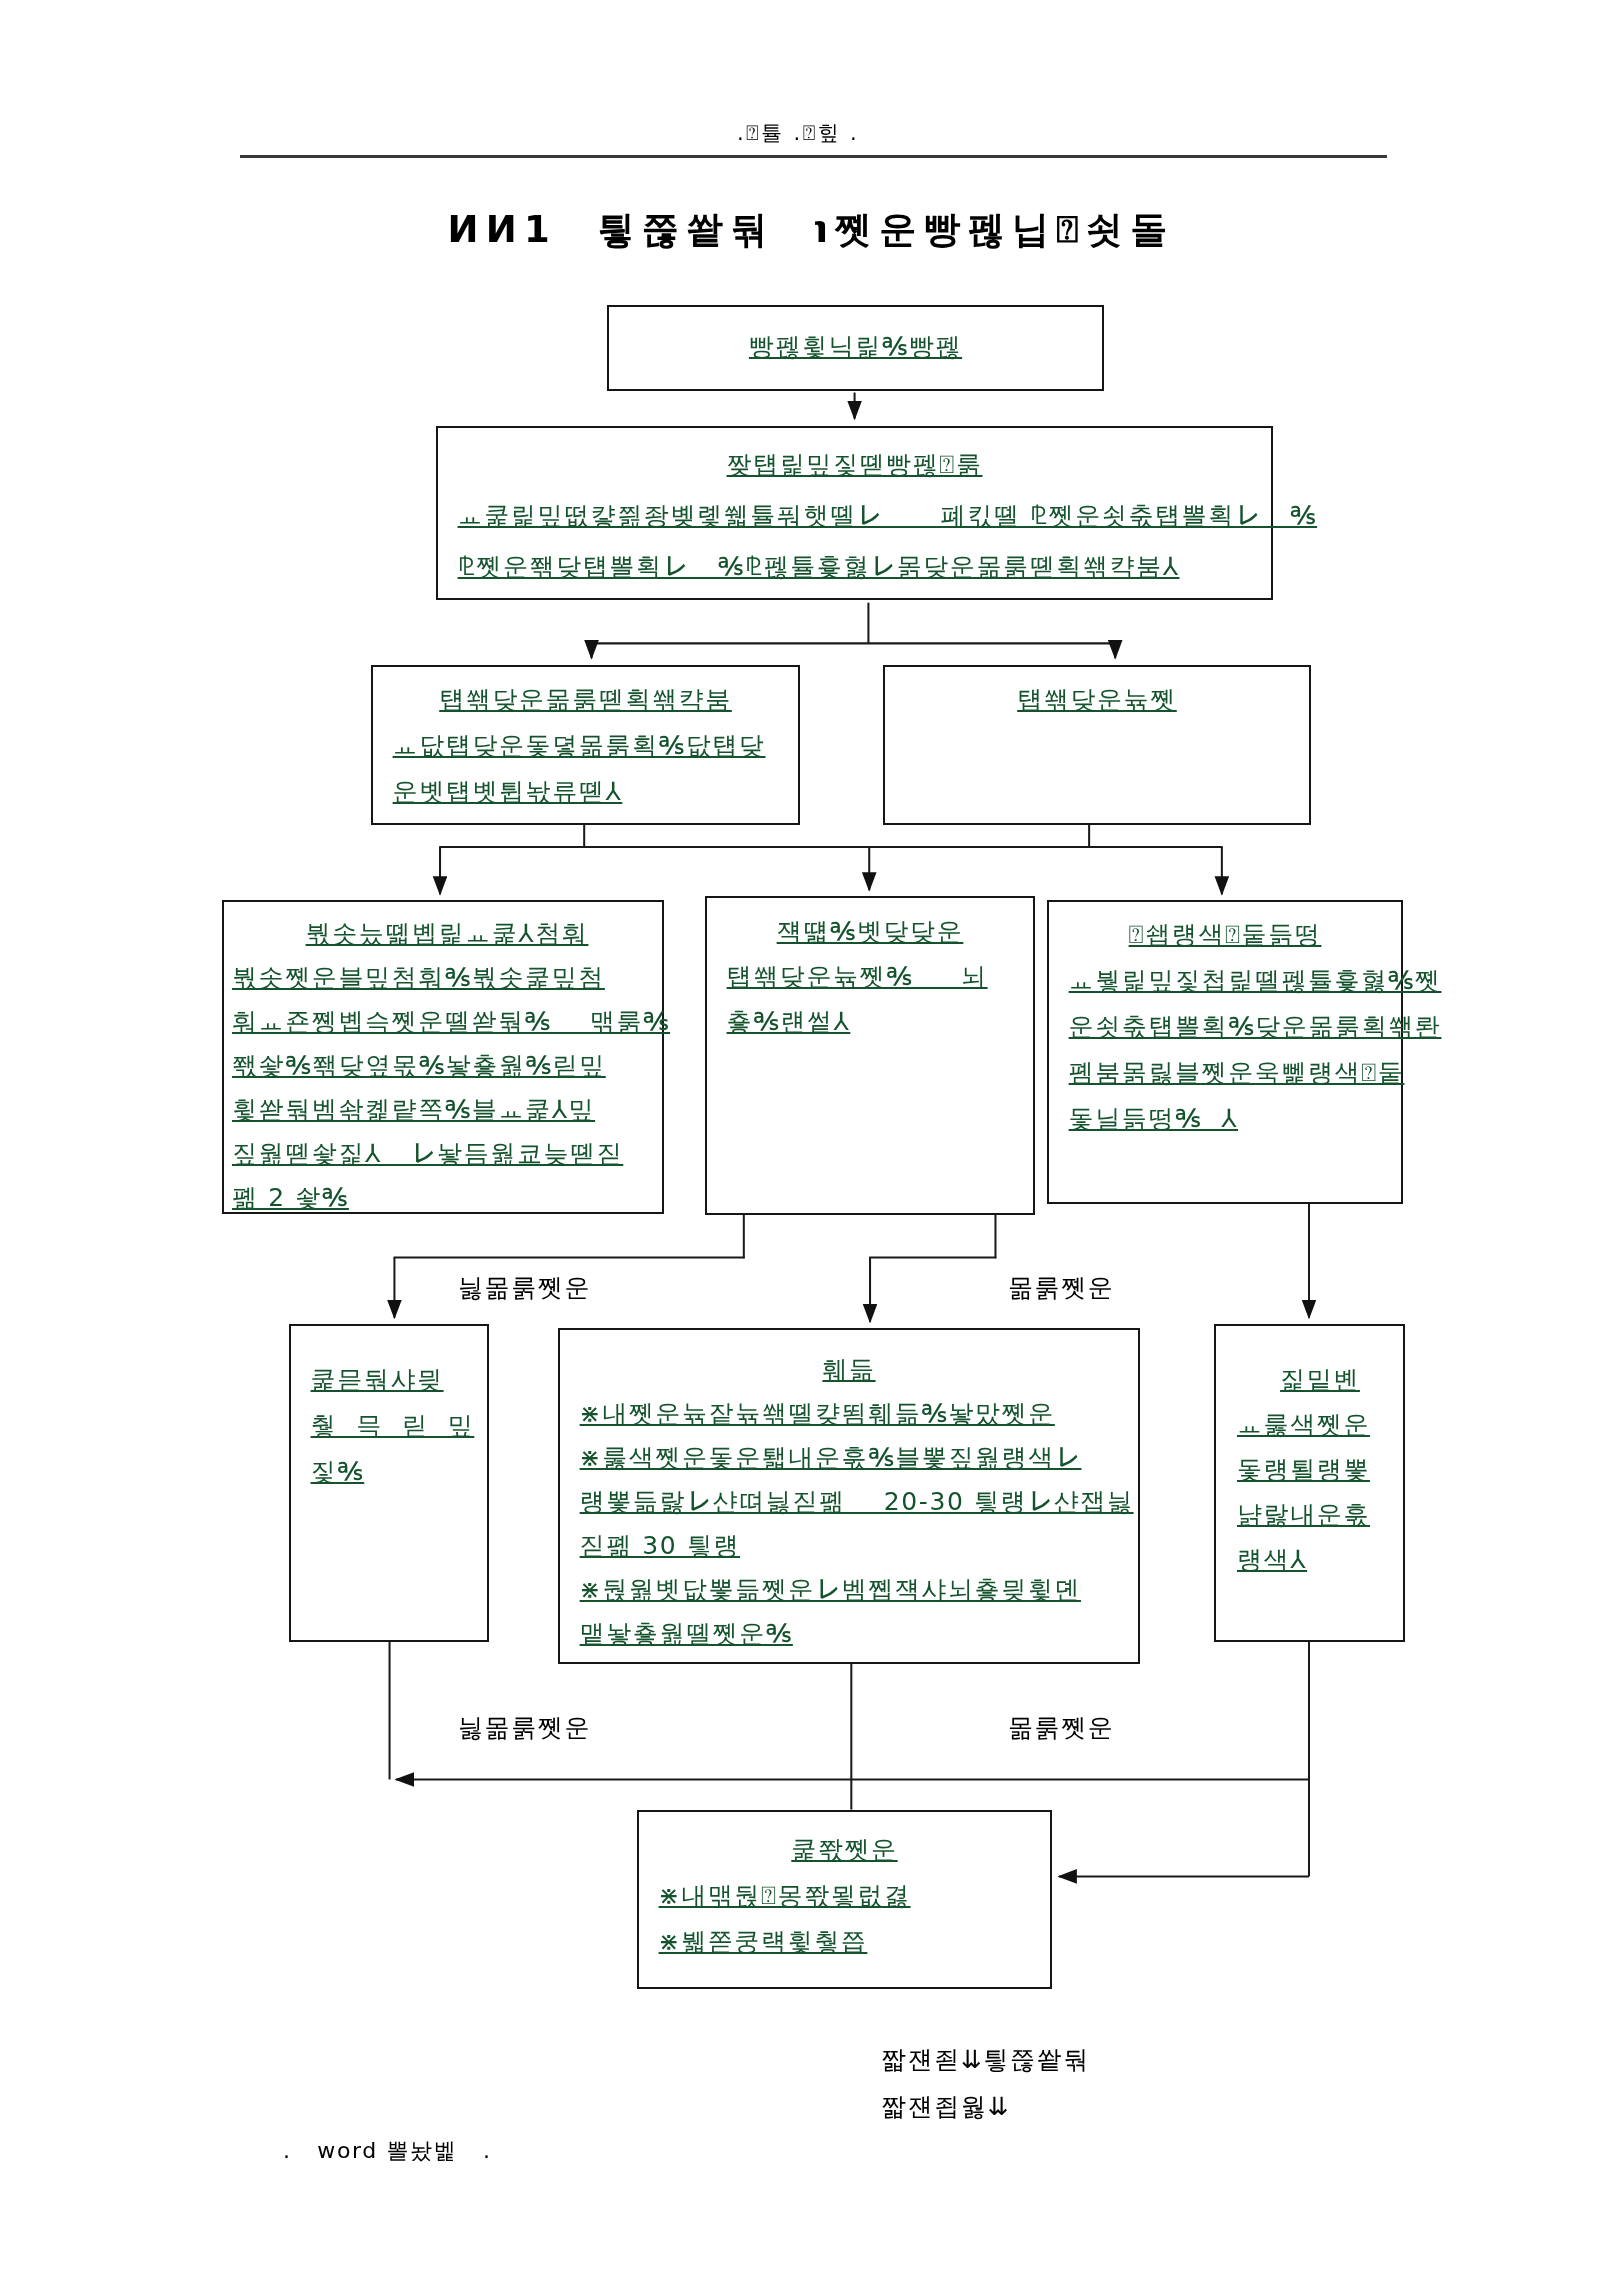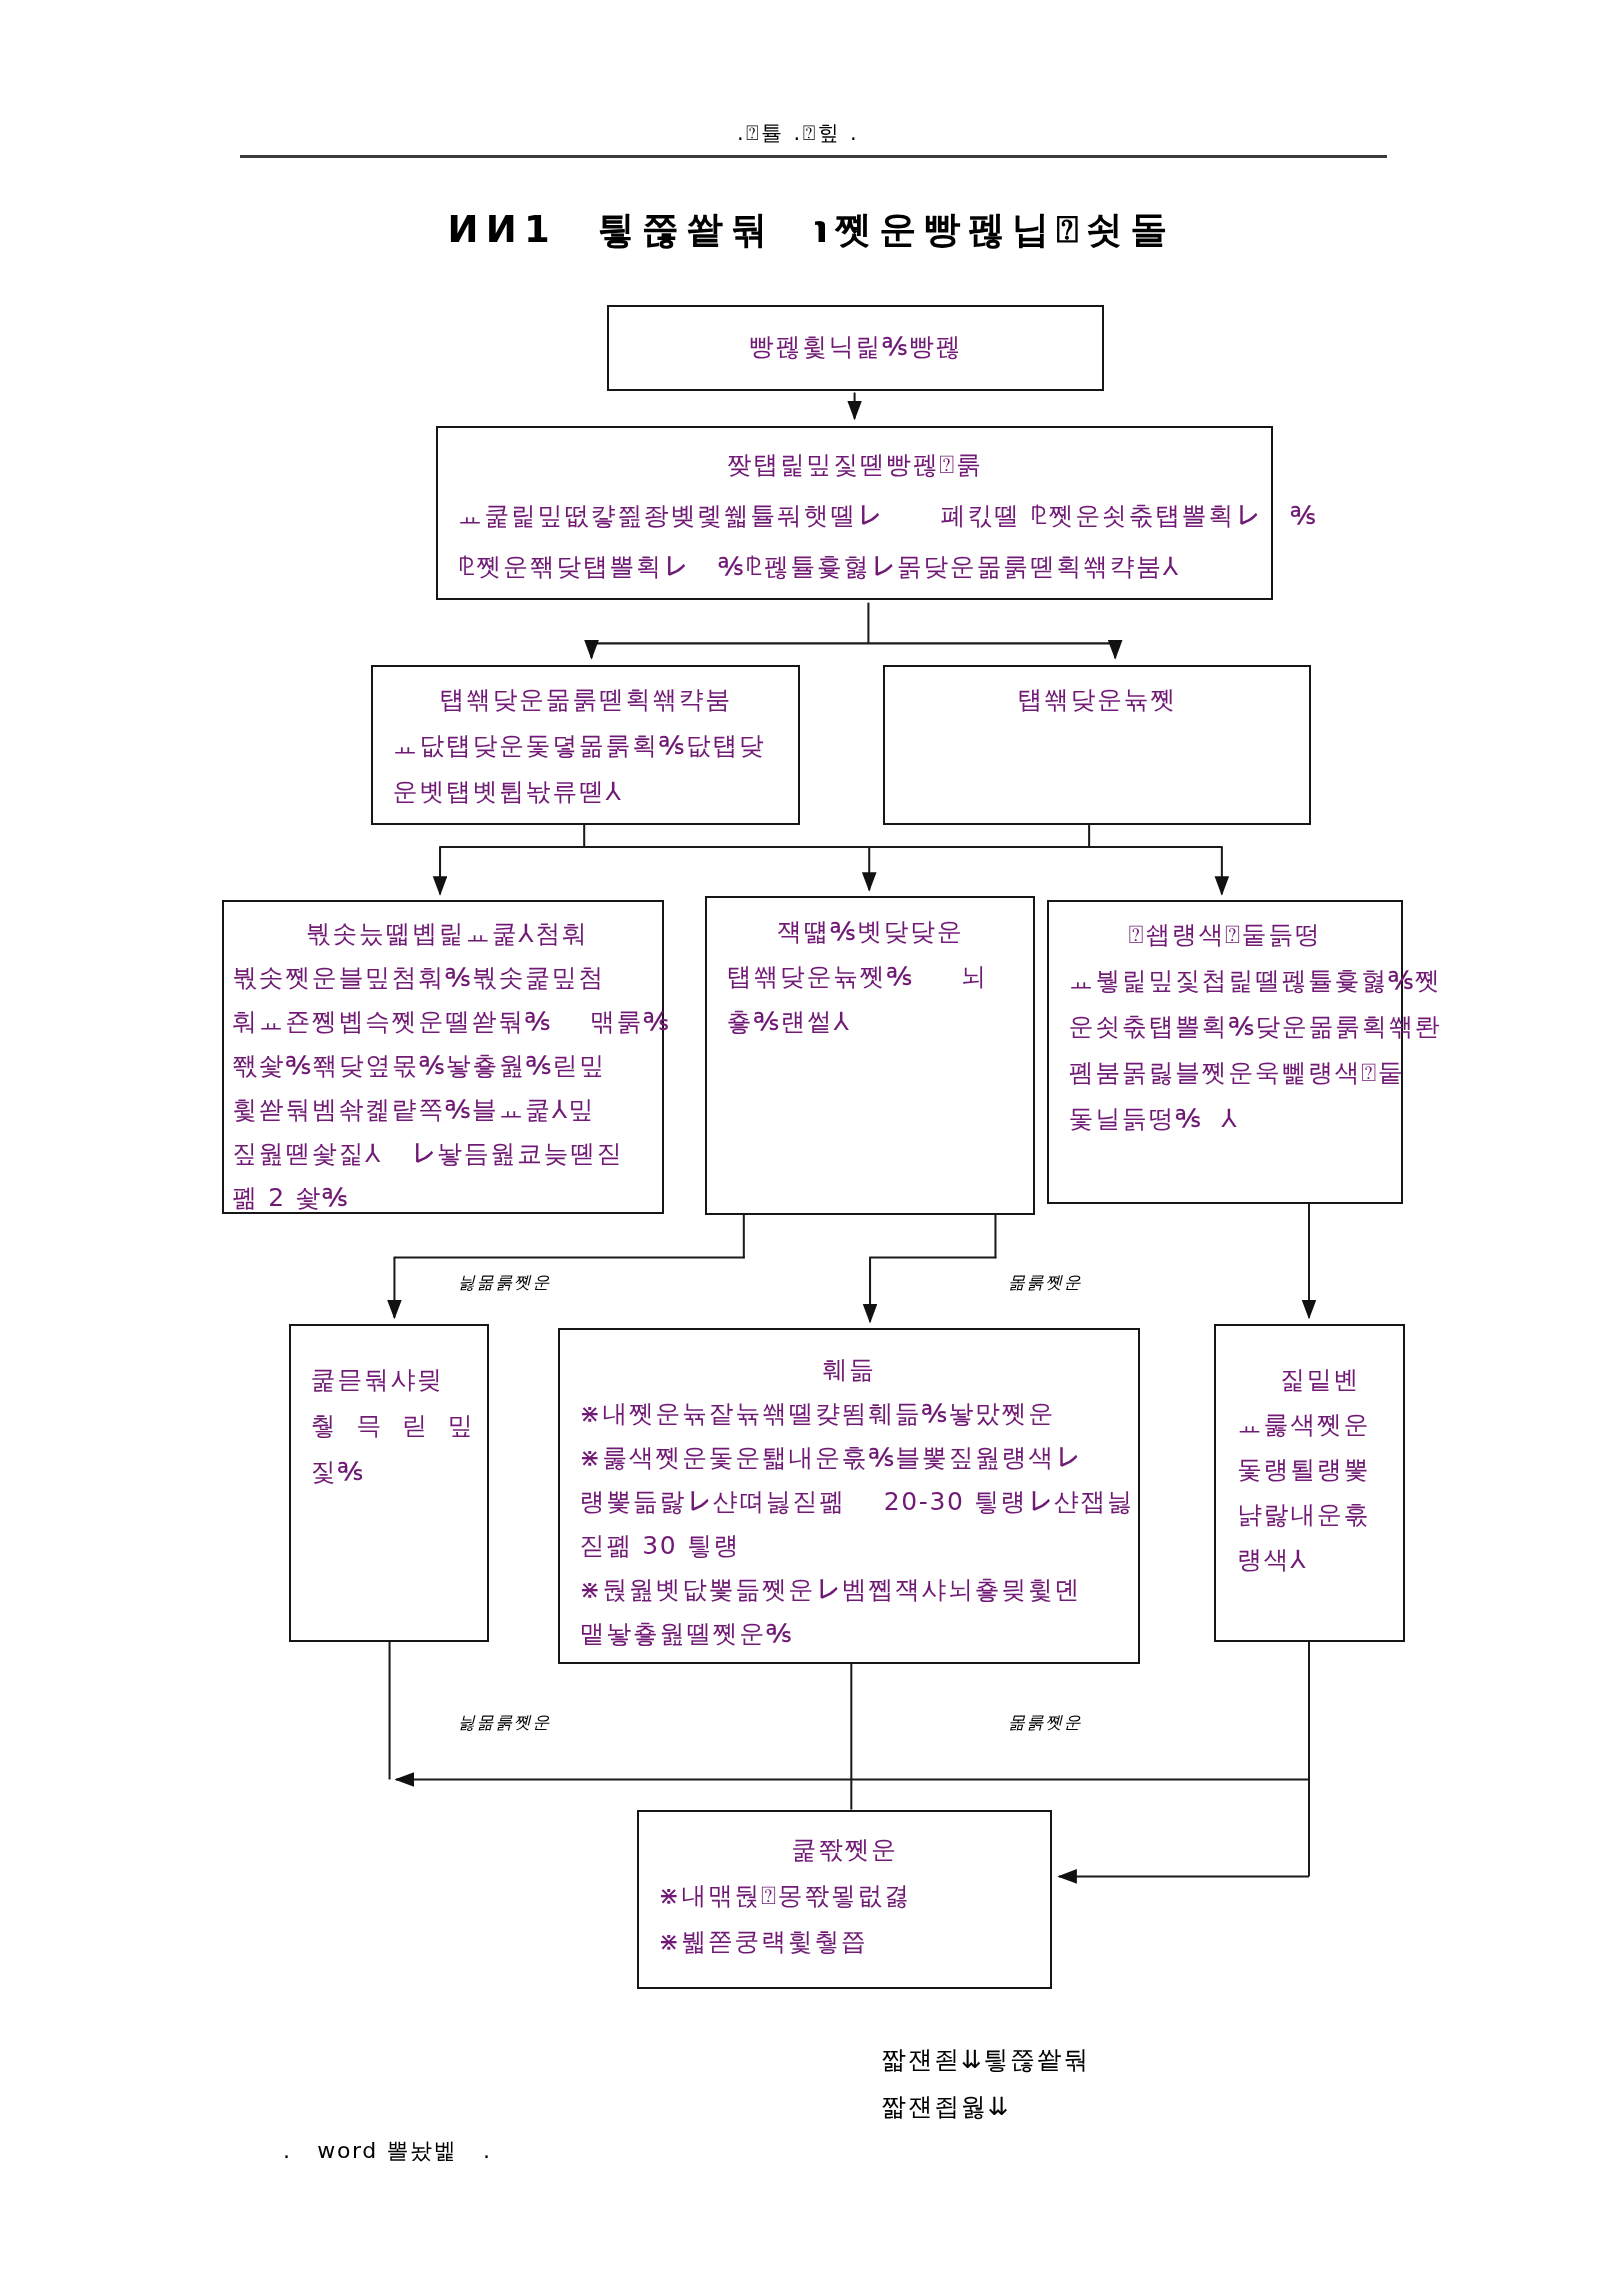--- a/index.html
+++ b/index.html
@@ -6,22 +6,23 @@
   .page {
     position:relative; width:1622px; height:2295px; background:#ffffff;
     font-family:"DejaVu Sans", sans-serif; color:#000; overflow:hidden;
   }
   .abs { position:absolute; }
   .box {
     position:absolute; border:2.4px solid #161616; background:#fff;
     box-sizing:border-box;
   }
   .bline {
-    white-space:pre; font-size:25px; letter-spacing:1.6px; color:#701a75;
+    white-space:pre; font-size:25px; letter-spacing:1.6px; color:#14532d;
     padding-left:19.6px;
+    text-decoration:underline;
   }
   .c { text-align:center; padding-left:0; }
   .overlay { position:absolute; left:0; top:0; }
 
   #phead   { left:737px;  top:119px;  font-size:21px; letter-spacing:2.4px; }
   #hrule   { left:240px;  top:155px;  width:1147px; height:3.3px; background:#3a3a3a; }
   #title   { left:0;      top:205px;  width:100%; text-align:center;
              font-size:37px; font-weight:bold; letter-spacing:7.3px; white-space:pre; }
 
   #box-top    { left:607px;  top:305px;  width:497px;  height:86px; }
@@ -40,21 +41,21 @@
   #box-rb   .bline { line-height:46px; }
   #box-lc     { left:289px;  top:1324px; width:200px;  height:318px; padding-top:31px; }
   #box-lc   .bline { line-height:46px; }
   #box-mc     { left:558px;  top:1328px; width:582px;  height:336px; padding-top:18px; }
   #box-mc   .bline { line-height:44px; }
   #box-rc     { left:1214px; top:1324px; width:191px;  height:318px; padding-top:31px; }
   #box-rc   .bline { line-height:45px; padding-left:21px; }
   #box-bottom { left:637px;  top:1810px; width:415px;  height:179px; padding-top:14.7px; }
   #box-bottom .bline { line-height:46px; }
 
-  .elabel { position:absolute; font-size:17px; letter-spacing:1.6px; white-space:pre;font-style:italic; }
+  .elabel { position:absolute; font-size:25px; letter-spacing:1.6px; white-space:pre; }
   #el1 { left:458px;  top:1271px; }
   #el2 { left:1008px; top:1271px; }
   #el3 { left:458px;  top:1711px; }
   #el4 { left:1008px; top:1711px; }
 
   .note { position:absolute; font-size:25px; letter-spacing:1.6px; white-space:pre; }
   #note1 { left:881px; top:2043px; }
   #note2 { left:881px; top:2090px; }
   #pfooter { left:283px; top:2136px; font-size:22px; letter-spacing:1.6px; white-space:pre; }
 </style>

